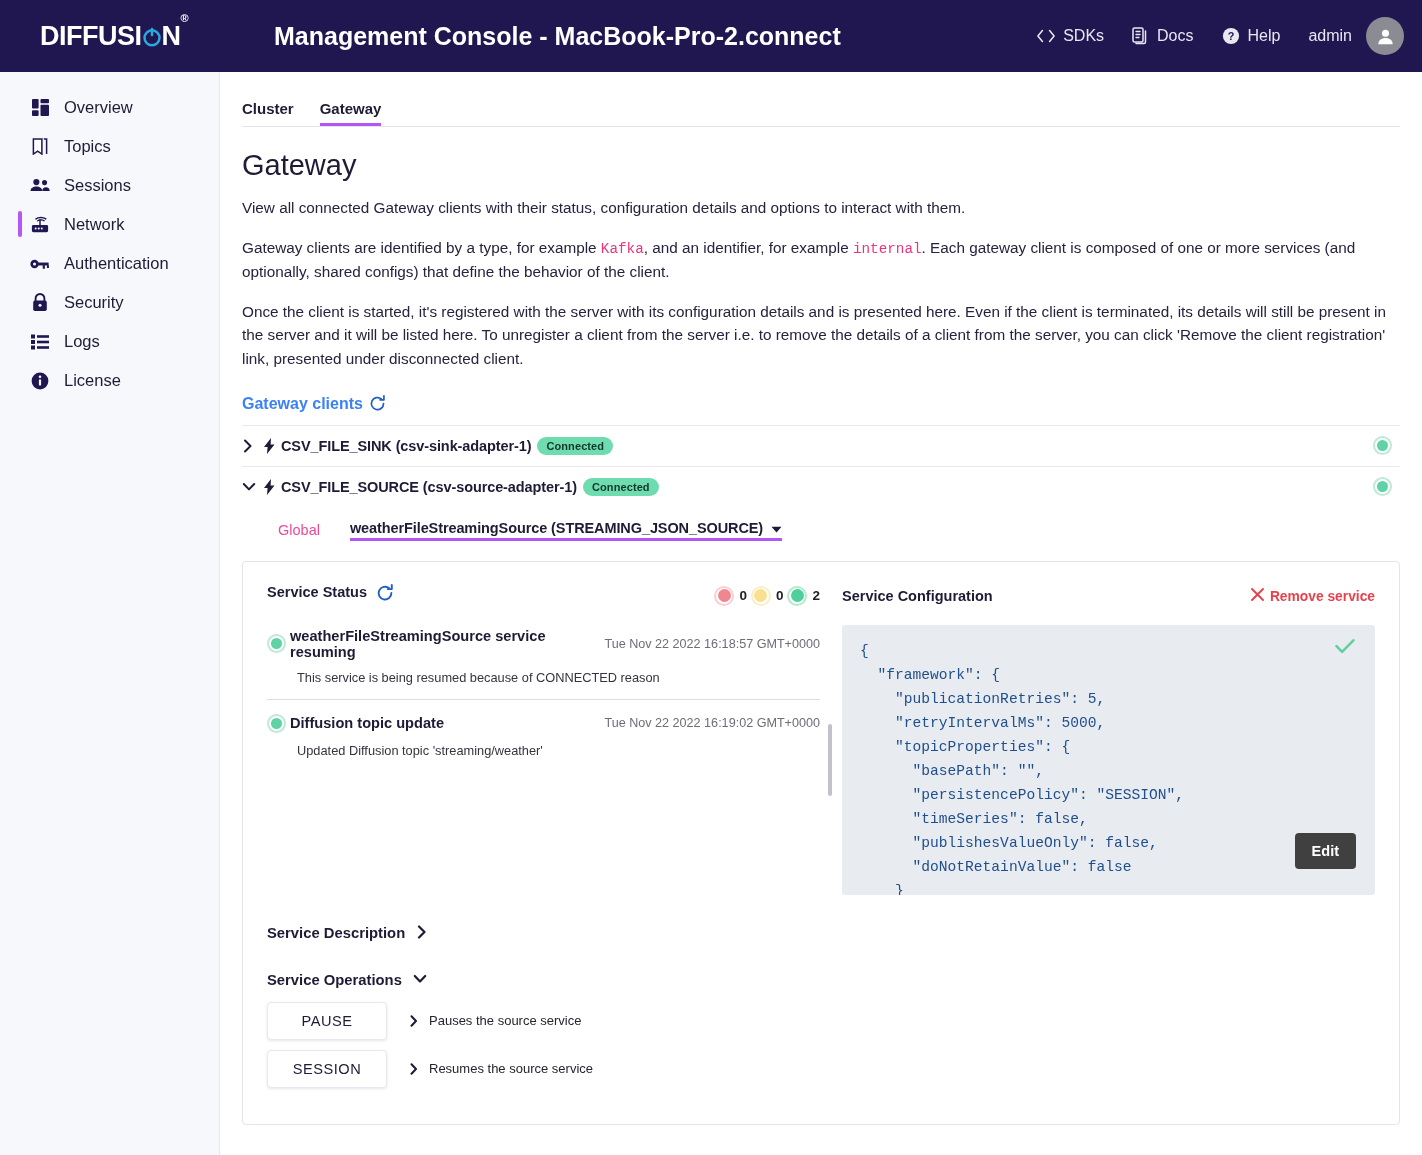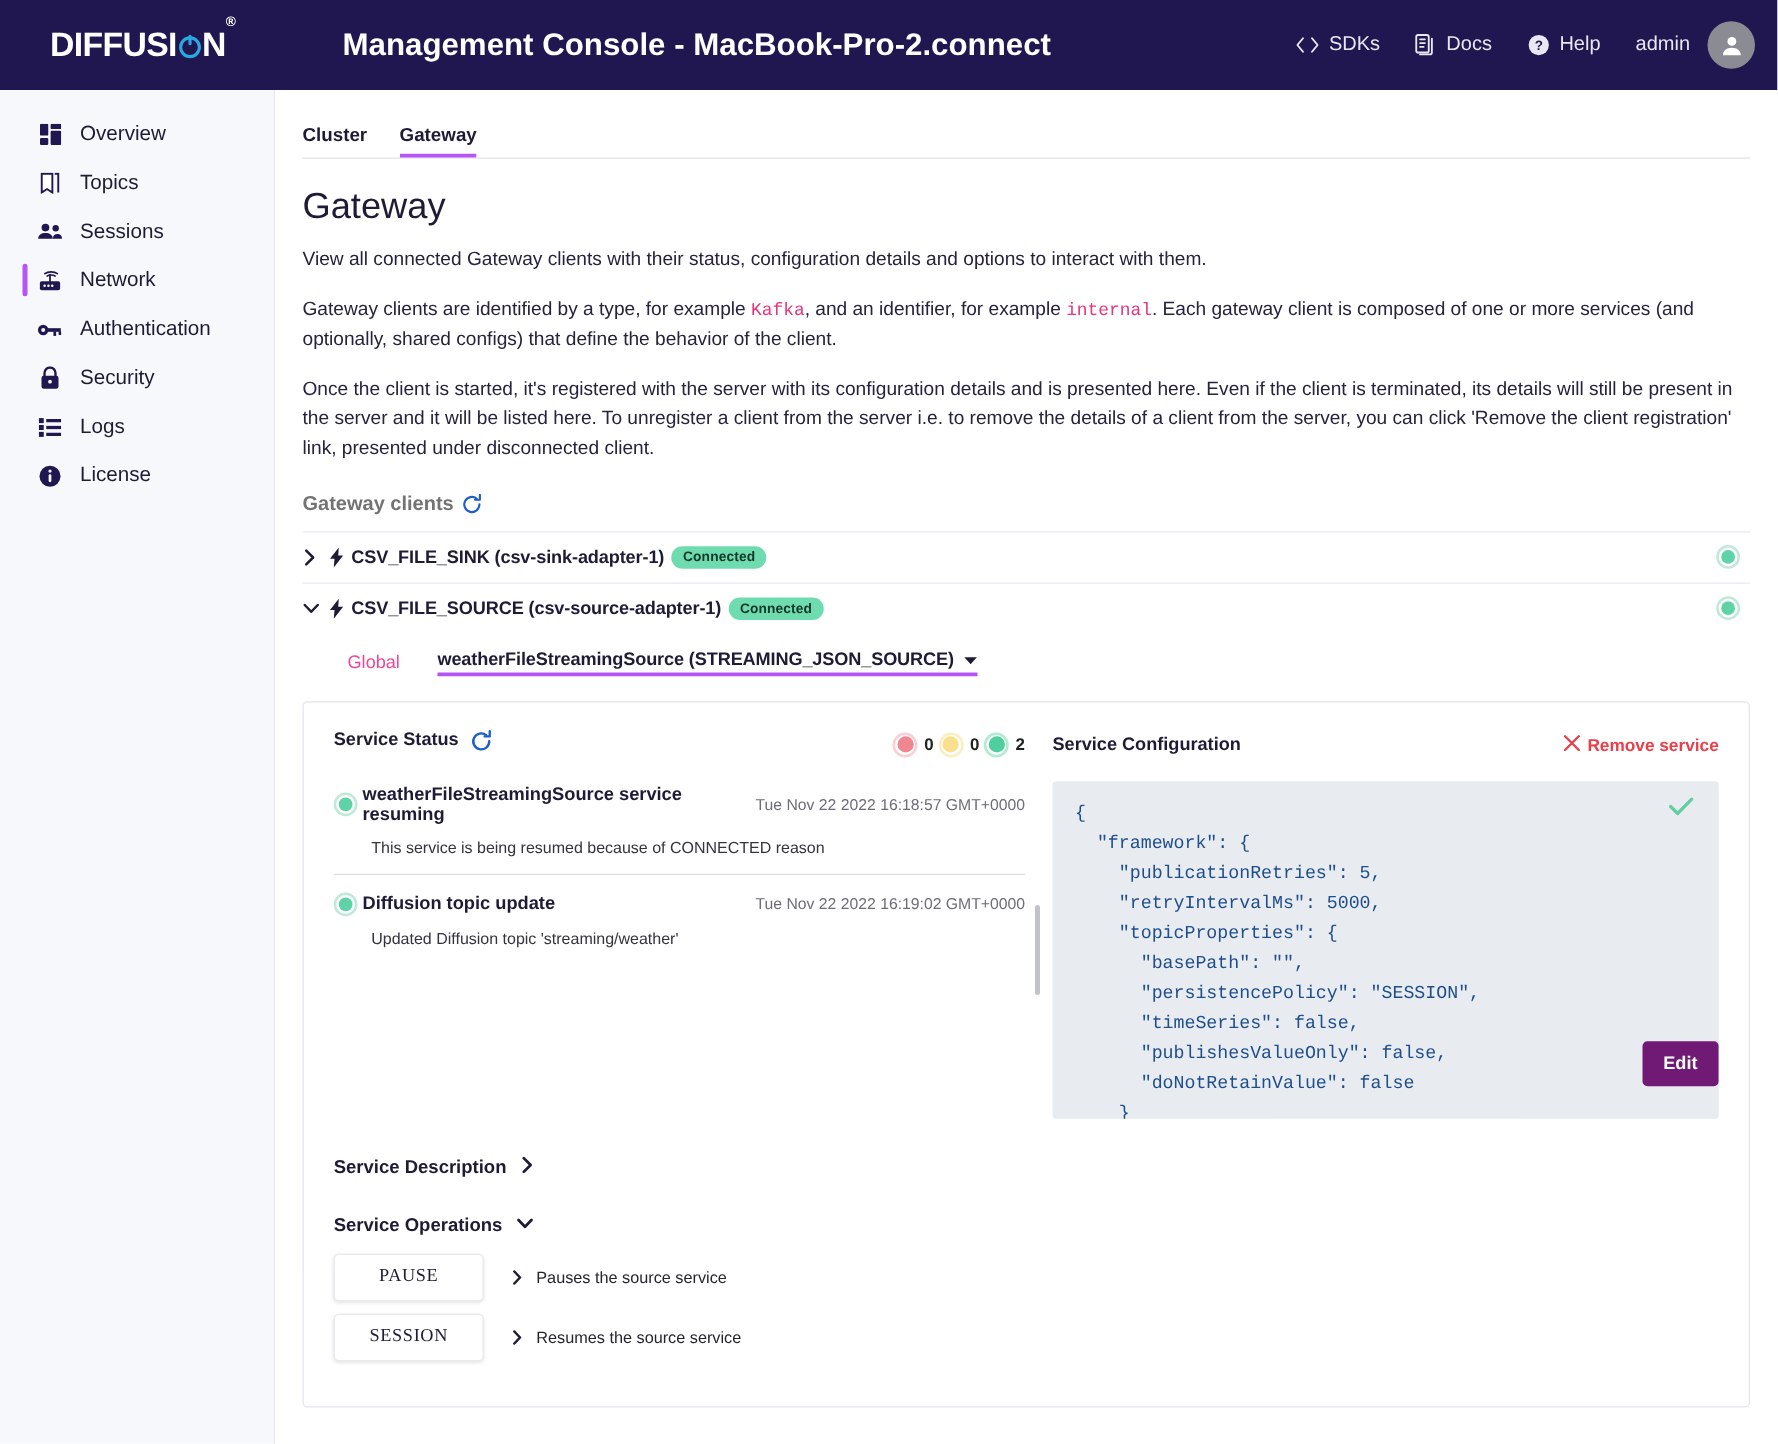--- a/index.html
+++ b/index.html
@@ -111,21 +111,21 @@
     line-height: 1.55;
     color: #25233d;
     margin-bottom: 16px;
     max-width: 1165px;
   }
   code.inline { font-family: "Liberation Mono", monospace; color: #e8337d; font-size: 14.3px; }
 
   .section-head {
     font-size: 16px;
     font-weight: 700;
-    color: #737373;
+    color: #3b82f6;
     display: flex;
     align-items: center;
     gap: 6px;
     margin: 24px 0 12px 0;
   }
   .refresh { color: #1e5ec8; cursor: pointer; display:flex; }
 
   
   .client-row {
     border-top: 1px solid #e9eaf1;
@@ -255,22 +255,22 @@
     line-height: 24px;
     color: #1f4e8c;
     white-space: pre;
   }
   .json-check {
     position: absolute; top: 10px; right: 20px;
     color: #63cfa0; font-size: 21px; font-weight: 700;
   }
   .edit-btn {
     position: absolute;
-    right: 0; bottom: 26px;
-    background: #701a75;
+    right: 19px; bottom: 26px;
+    background: #404040;
     color: #fff;
     font-size: 14.5px;
     font-weight: 700;
     border: none;
     border-radius: 4px;
     padding: 10px 17px;
     cursor: pointer;
   }
 
   
@@ -285,21 +285,21 @@
     width: 120px; height: 38px;
     background: #fff;
     border: 1px solid #e9e9ef;
     border-radius: 4px;
     box-shadow: 0 1px 3px rgba(0,0,0,0.10);
     font-size: 14.6px;
     font-weight: 500;
     letter-spacing: 0.5px;
     color: #1d1b35;
     cursor: pointer;
-    font-family: Liberation Serif, serif;
+    font-family: Liberation Sans, sans-serif;
   }
   .op-desc { display: flex; align-items: center; gap: 10px; font-size: 13px; color: #26242f; }
   .op-desc .c { color: #1d1b35; display: flex; }
 </style>
 </head>
 <body>
 
 <div class="topbar">
   <div class="logo">
     <span>DIFFUSI</span>

